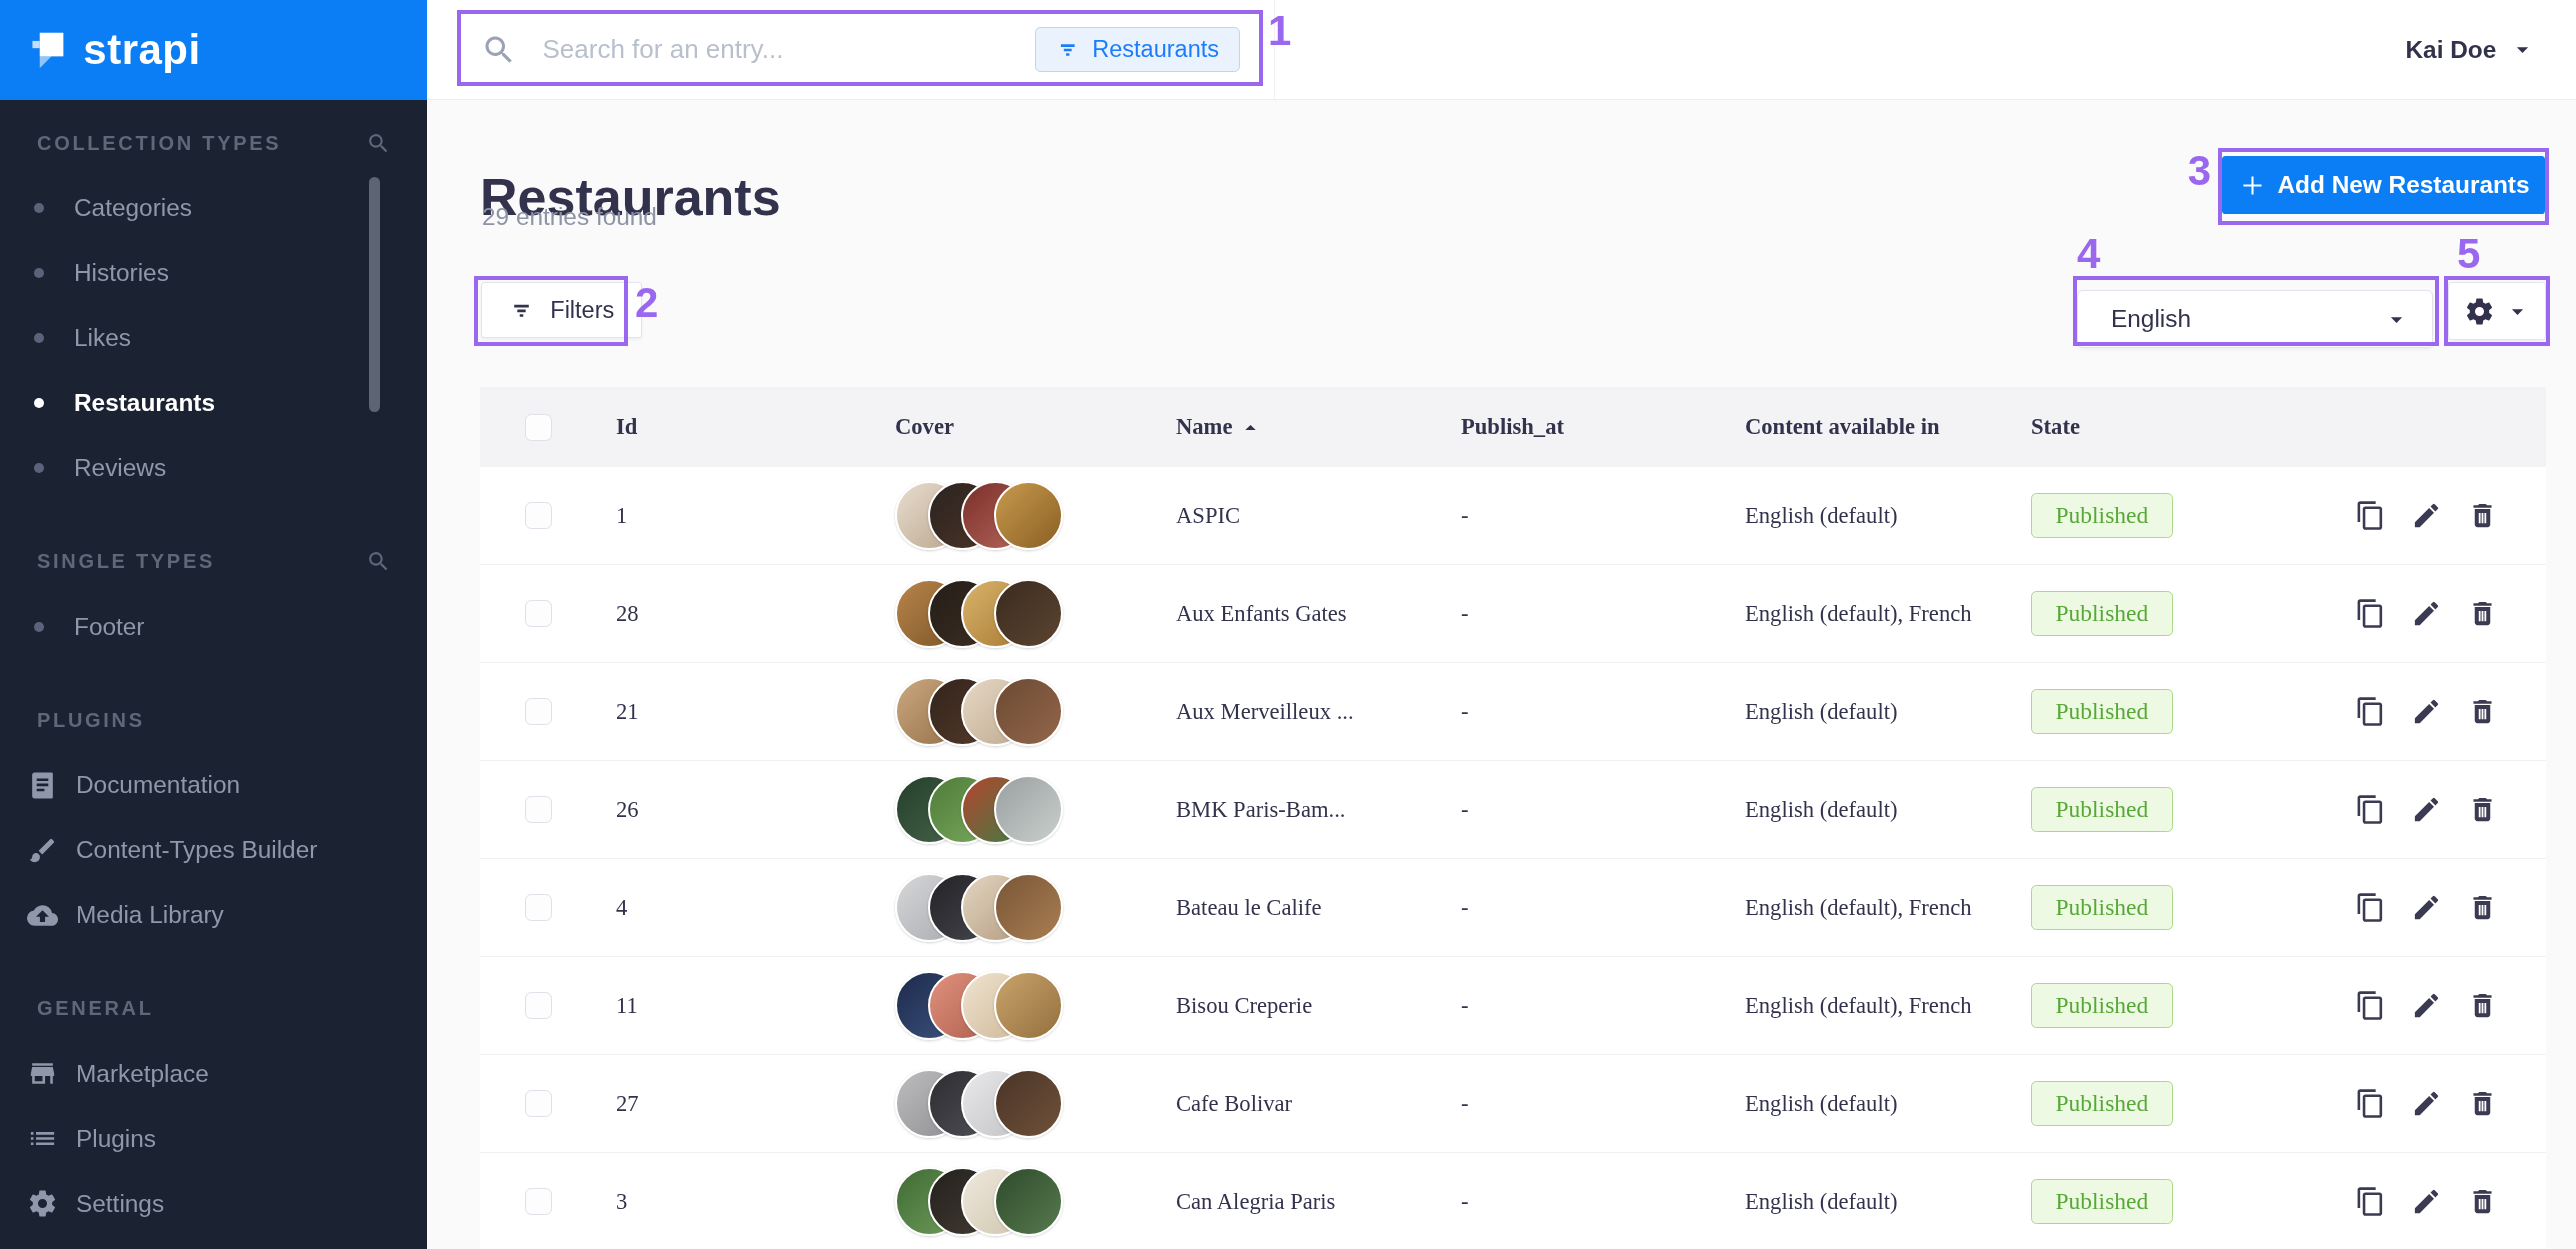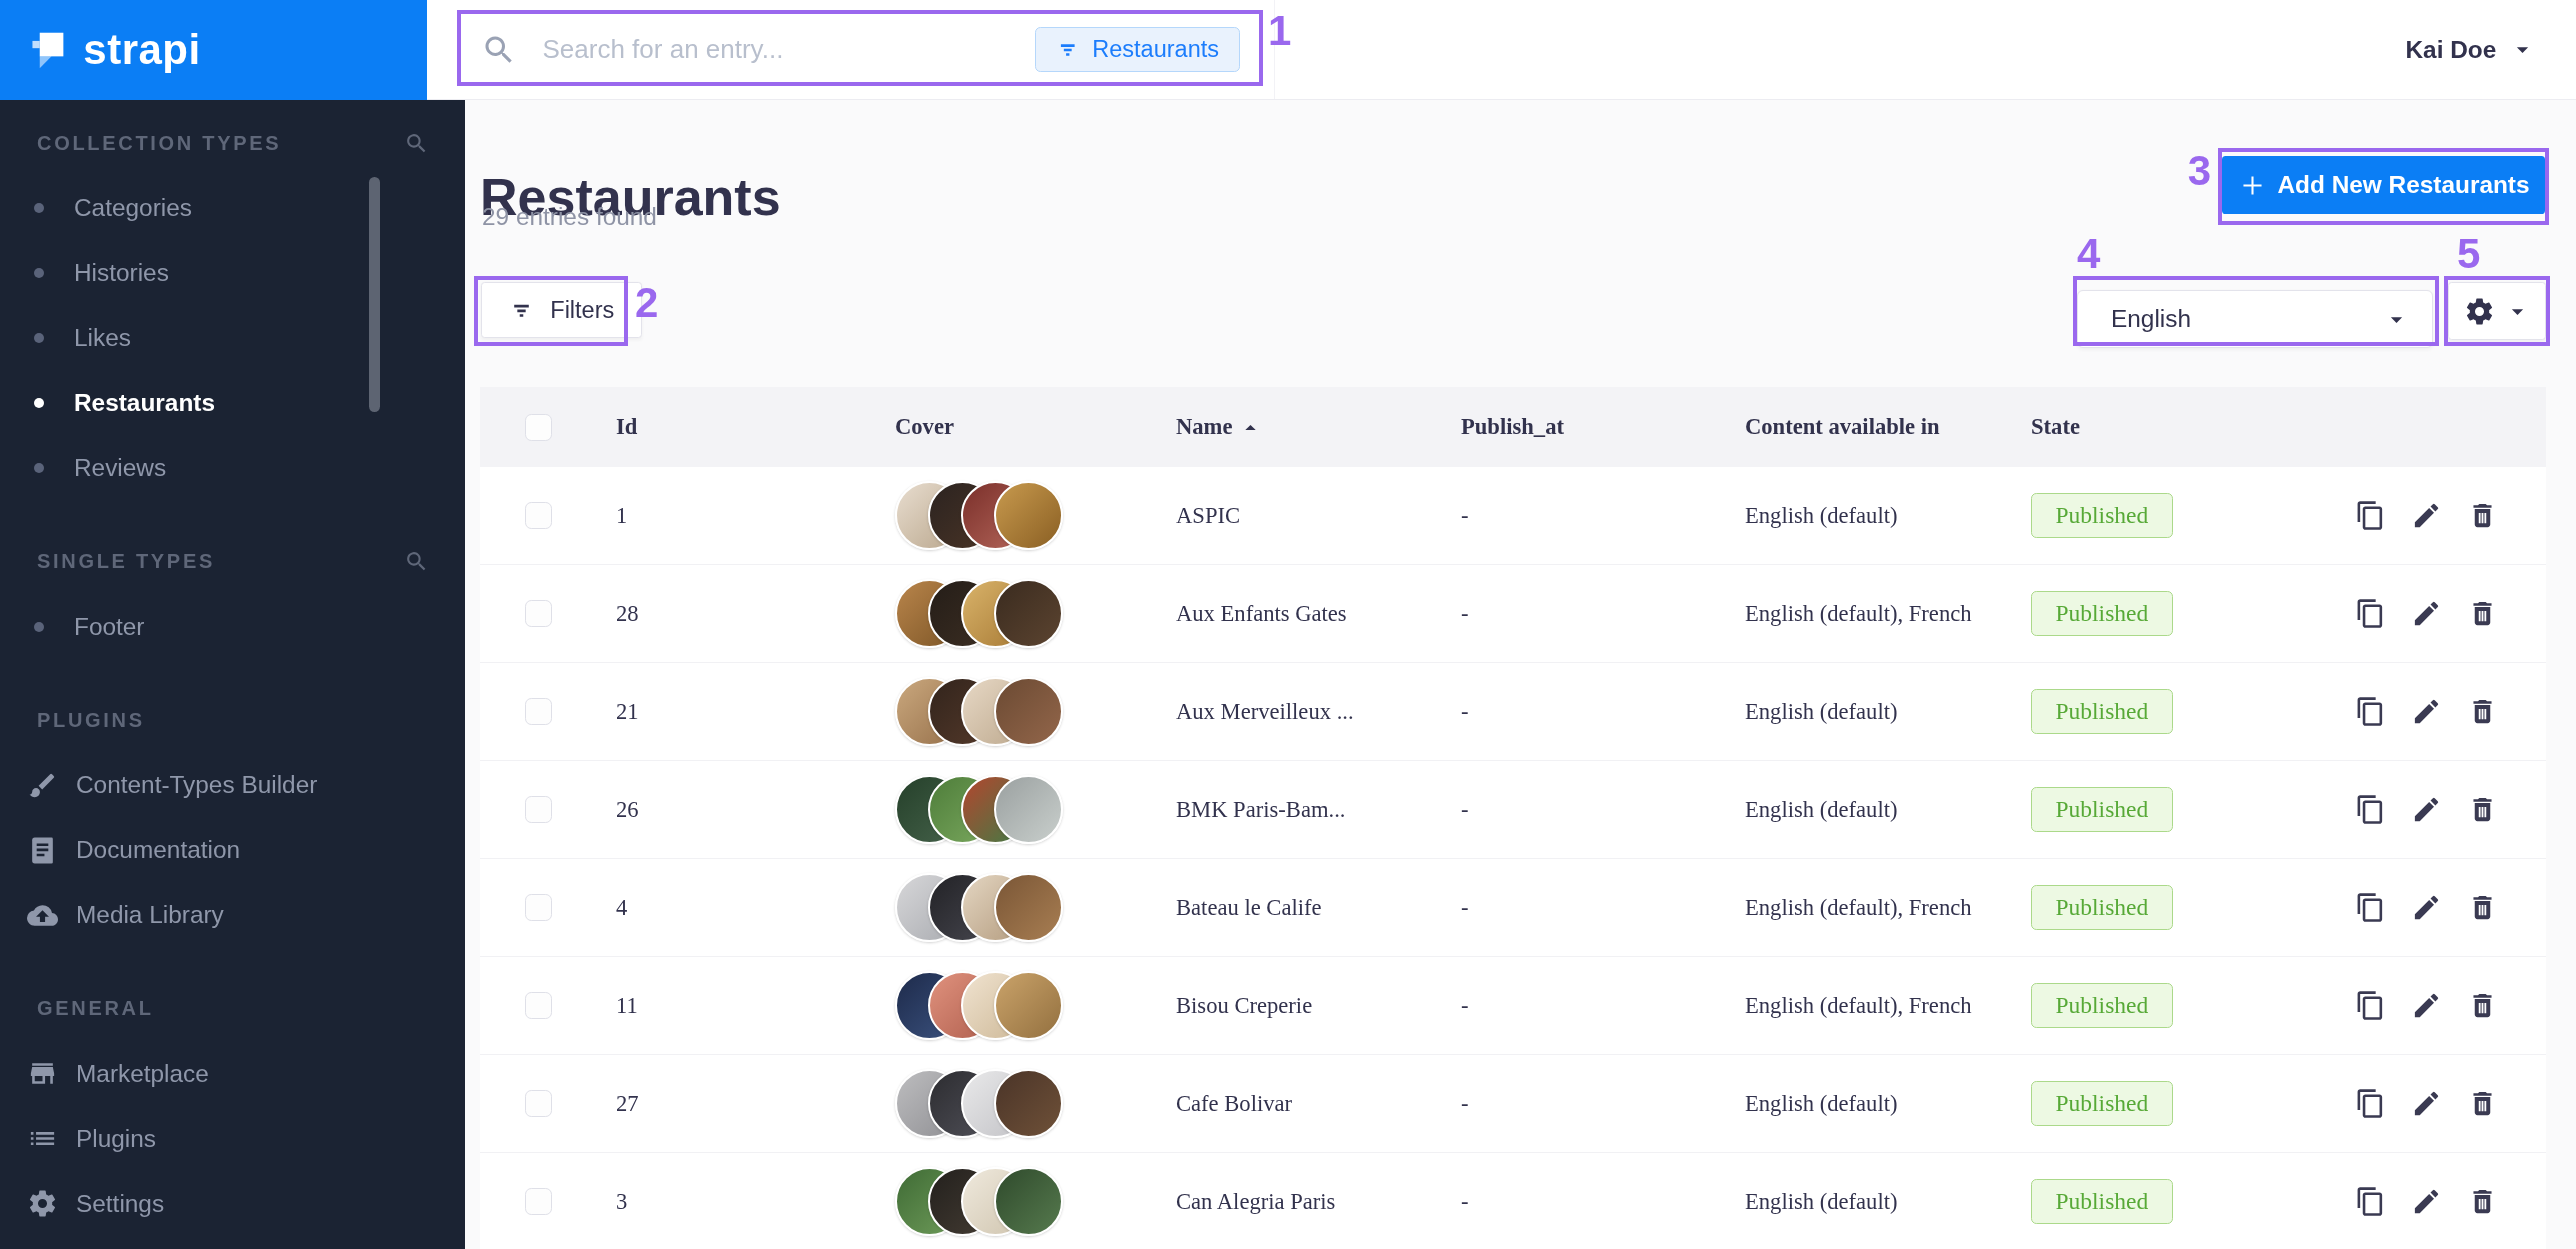--- a/index.html
+++ b/index.html
@@ -1,20 +1,20 @@
 <!DOCTYPE html>
 <html style="font-size:14.5px"><head>
 <meta charset="utf-8">
 <style>
   html,body{margin:0;padding:0;}
   body{width:2576px;height:1249px;font-family:"Liberation Sans",sans-serif;}
   .app{position:relative;width:2576px;height:1249px;overflow:hidden;background:#fafafb;}
 
   
-  .sidebar{position:absolute;left:0;top:0;width:465px;height:1249px;background:#1b2333;}
+  .sidebar{position:absolute;left:0;top:0;width:427px;height:1249px;background:#1b2333;}
   .logo{position:absolute;left:0;top:0;width:427px;height:100px;background:#0b7ef5;display:flex;align-items:center;padding-left:27px;gap:16.3px;box-sizing:border-box;cursor:pointer;}
   .logo-text{color:#fff;font-size:42px;font-weight:700;letter-spacing:0.5px;}
   #side-nav{position:absolute;top:100px;left:0;right:0;padding-top:25px;}
   .side-section + .side-section{margin-top:43px;}
   .side-head{height:36px;display:flex;align-items:center;justify-content:space-between;padding:0 36px 0 37px;color:#5f6779;font-size:20px;font-weight:700;letter-spacing:2.7px;}
   .side-head .side-search{width:25px;height:25px;color:#5f6779;cursor:pointer;}
   .side-items{margin-top:14.5px;}
   .side-item{height:65px;display:flex;align-items:center;padding-left:34px;gap:30px;color:#8f97aa;font-size:24.4px;cursor:pointer;}
   .side-item.with-icon{padding-left:27px;gap:18px;}
   .side-item .bullet{width:10px;height:10px;border-radius:50%;background:#5a637a;flex:none;}
@@ -135,33 +135,33 @@
           </div>
         </div>
         <div class="side-section">
           <div class="side-head">
             <span>PLUGINS</span>
           </div>
           <div class="side-items">
             <div class="side-item with-icon">
               <span class="side-icon">
                 <svg viewBox="0 0 24 24" fill="currentColor">
-                  <path d="M7 14c-1.66 0-3 1.34-3 3 0 1.31-1.16 2-2 2 .92 1.22 2.49 2 4 2 2.21 0 4-1.79 4-4 0-1.66-1.34-3-3-3zm13.71-9.37l-1.34-1.34a1 1 0 0 0-1.41 0L9 12.25 11.75 15l8.96-8.96a1 1 0 0 0 0-1.41z"></path>
-                </svg>
-              </span>
-              <span>Content-Types Builder</span>
-            </div>
-            <div class="side-item with-icon">
-              <span class="side-icon">
-                <svg viewBox="0 0 24 24" fill="currentColor">
                   <path d="M6 2h13a1 1 0 0 1 1 1v18a1 1 0 0 1-1 1H6a2 2 0 0 1-2-2V4a2 2 0 0 1 2-2z"></path>
                   <path d="M7.5 7.5h9M7.5 11.5h9M7.5 15.5h6" stroke="#1b2333" stroke-width="2" fill="none"></path>
                 </svg>
               </span>
               <span>Documentation</span>
+            </div>
+            <div class="side-item with-icon">
+              <span class="side-icon">
+                <svg viewBox="0 0 24 24" fill="currentColor">
+                  <path d="M7 14c-1.66 0-3 1.34-3 3 0 1.31-1.16 2-2 2 .92 1.22 2.49 2 4 2 2.21 0 4-1.79 4-4 0-1.66-1.34-3-3-3zm13.71-9.37l-1.34-1.34a1 1 0 0 0-1.41 0L9 12.25 11.75 15l8.96-8.96a1 1 0 0 0 0-1.41z"></path>
+                </svg>
+              </span>
+              <span>Content-Types Builder</span>
             </div>
             <div class="side-item with-icon">
               <span class="side-icon">
                 <svg viewBox="0 0 24 24" fill="currentColor">
                   <path d="M19.35 10.04A7.49 7.49 0 0 0 12 4C9.11 4 6.6 5.64 5.35 8.04A5.99 5.99 0 0 0 0 14c0 3.31 2.69 6 6 6h13c2.76 0 5-2.24 5-5 0-2.64-2.05-4.78-4.65-4.96zM14 13v4h-4v-4H7l5-5 5 5h-3z"></path>
                 </svg>
               </span>
               <span>Media Library</span>
             </div>
           </div>

